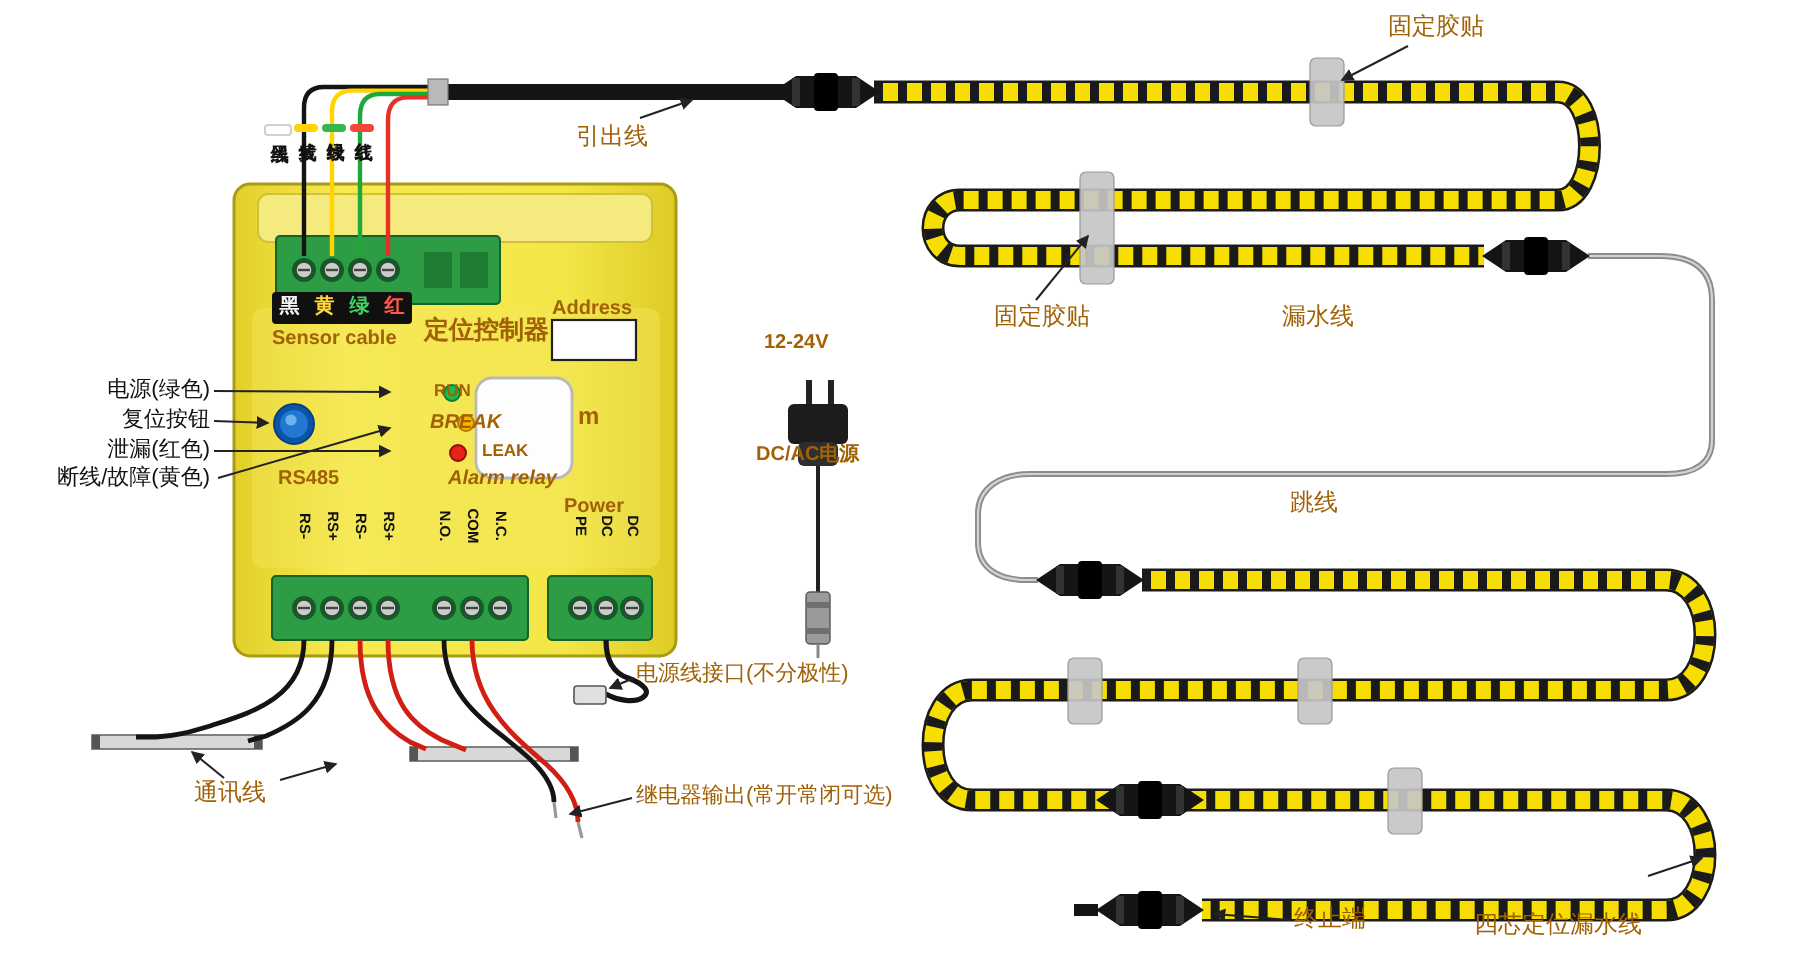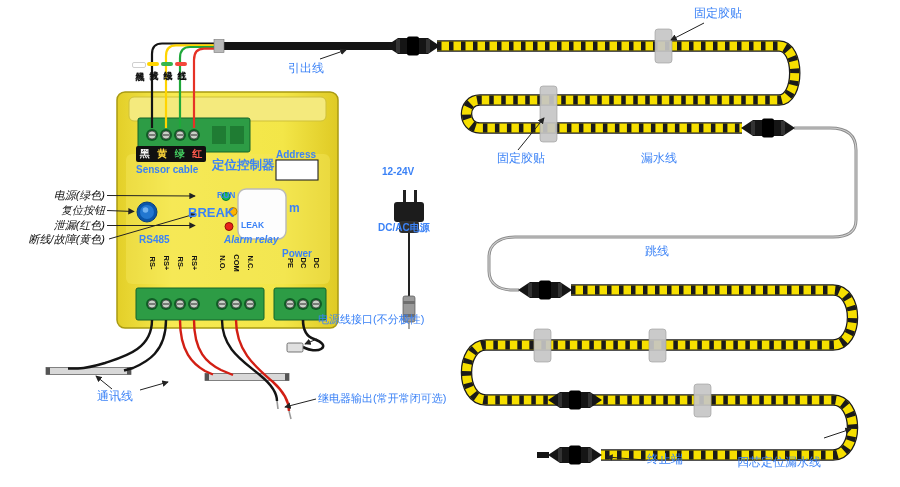--- a/index.html
+++ b/index.html
@@ -1,23 +1,23 @@
 <!DOCTYPE html>
 <html><head>
 <meta charset="utf-8">
 <style>
   html,body{margin:0;padding:0;background:#fff;}
   .stage{position:relative;width:900px;height:487px;background:#ffffff;overflow:hidden;
          font-family:"Liberation Sans","DejaVu Sans",sans-serif;color:#111;}
   .stage svg{position:absolute;left:0;top:0;}
-  .lb{position:absolute;font-size:12px;color:#3b82f6;white-space:nowrap;line-height:1.15;}
+  .lb{position:absolute;font-size:12px;color:#a16207;white-space:nowrap;line-height:1.15;}
   .sm{font-size:11px;}
   .xs{font-size:10px;}
   .b{font-weight:bold;}
-  .ind{position:absolute;right:795px;text-align:right;font-size:11px;color:#111;white-space:nowrap;line-height:1.1;font-style:italic;}
+  .ind{position:absolute;right:795px;text-align:right;font-size:11px;color:#111;white-space:nowrap;line-height:1.1;}
   .chip{position:absolute;writing-mode:vertical-rl;text-orientation:upright;font-size:9px;line-height:1.1;
         padding:2px 1px;border-radius:2px;color:#111;font-weight:bold;}
   .chip-black{background:#ffffff;border:1px solid #cfcfcf;}
   .chip-yellow{background:#ffd400;}
   .chip-green{background:#35b54d;}
   .chip-red{background:#f4473b;}
   .vlab{position:absolute;width:28px;height:12px;line-height:12px;text-align:center;font-size:7.5px;
         font-weight:bold;color:#111;transform:rotate(90deg);white-space:nowrap;}
   .strip{position:absolute;left:136px;top:146px;width:70px;height:16px;background:#101010;border-radius:2px;
          display:flex;align-items:center;justify-content:space-around;font-size:10px;font-weight:bold;line-height:1;}
@@ -201,21 +201,21 @@
 
 <div class="lb" style="left:288px;top:62px;">引出线</div>
 <div class="lb" style="left:694px;top:7px;">固定胶贴</div>
 <div class="lb" style="left:497px;top:152px;">固定胶贴</div>
 <div class="lb" style="left:641px;top:152px;">漏水线</div>
 <div class="lb" style="left:645px;top:245px;">跳线</div>
 <div class="lb" style="left:737px;top:440px;margin-top:16px;">四芯定位漏水线</div>
 <div class="lb" style="left:647px;top:453px;">终止端</div>
 <div class="lb" style="left:97px;top:390px;">通讯线</div>
 <div class="lb sm" style="left:318px;top:392px;">继电器输出(常开常闭可选)</div>
-<div class="lb sm" style="left:318px;top:313px;">电源线接口(不分极性)</div>
+<div class="lb sm" style="left:318px;top:331px;">电源线接口(不分极性)</div>
 <div class="lb xs b" style="left:382px;top:166px;">12-24V</div>
 <div class="lb xs b" style="left:378px;top:178px;margin-top:44px;">DC/AC电源</div>
 
 <div class="ind" style="top:189px;">电源(绿色)</div>
 <div class="ind" style="top:204px;">复位按钮</div>
 <div class="ind" style="top:219px;">泄漏(红色)</div>
 <div class="ind" style="top:233px;">断线/故障(黄色)</div>
 
 <div class="chip chip-black" style="left:132px;top:62px;">黑线</div>
 <div class="chip chip-yellow" style="left:147px;top:62px;">黄线</div>
@@ -225,21 +225,21 @@
 <div class="strip">
   <span class="s0">黑</span>
   <span class="s1">黄</span>
   <span class="s2">绿</span>
   <span class="s3">红</span>
 </div>
 <div class="lb xs b" style="left:136px;top:164px;">Sensor cable</div>
 <div class="lb b" style="left:212px;top:158px;font-size:12.5px;text-align:center;">定位控制器</div>
 <div class="lb xs b" style="left:276px;top:149px;">Address</div>
 <div class="lb b" style="left:201px;top:191px;font-size:8.5px;margin-left:16px;">RUN</div>
-<div class="lb b" style="left:188px;top:206px;font-size:13px;">BREAK</div>
+<div class="lb b" style="left:215px;top:206px;font-size:10px;font-style:italic;">BREAK</div>
 <div class="lb b" style="left:201px;top:221px;font-size:8.5px;margin-left:40px;">LEAK</div>
 <div class="lb b" style="left:289px;top:202px;font-size:12px;">m</div>
 <div class="lb xs b" style="left:139px;top:234px;">RS485</div>
 <div class="lb xs b" style="left:224px;top:234px;font-style:italic;">Alarm relay</div>
 <div class="lb xs b" style="left:282px;top:248px;">Power</div>
 
 <div class="vlab" style="left:138px;top:257px;">RS-</div>
 <div class="vlab" style="left:152px;top:257px;">RS+</div>
 <div class="vlab" style="left:166px;top:257px;">RS-</div>
 <div class="vlab" style="left:180px;top:257px;">RS+</div>

